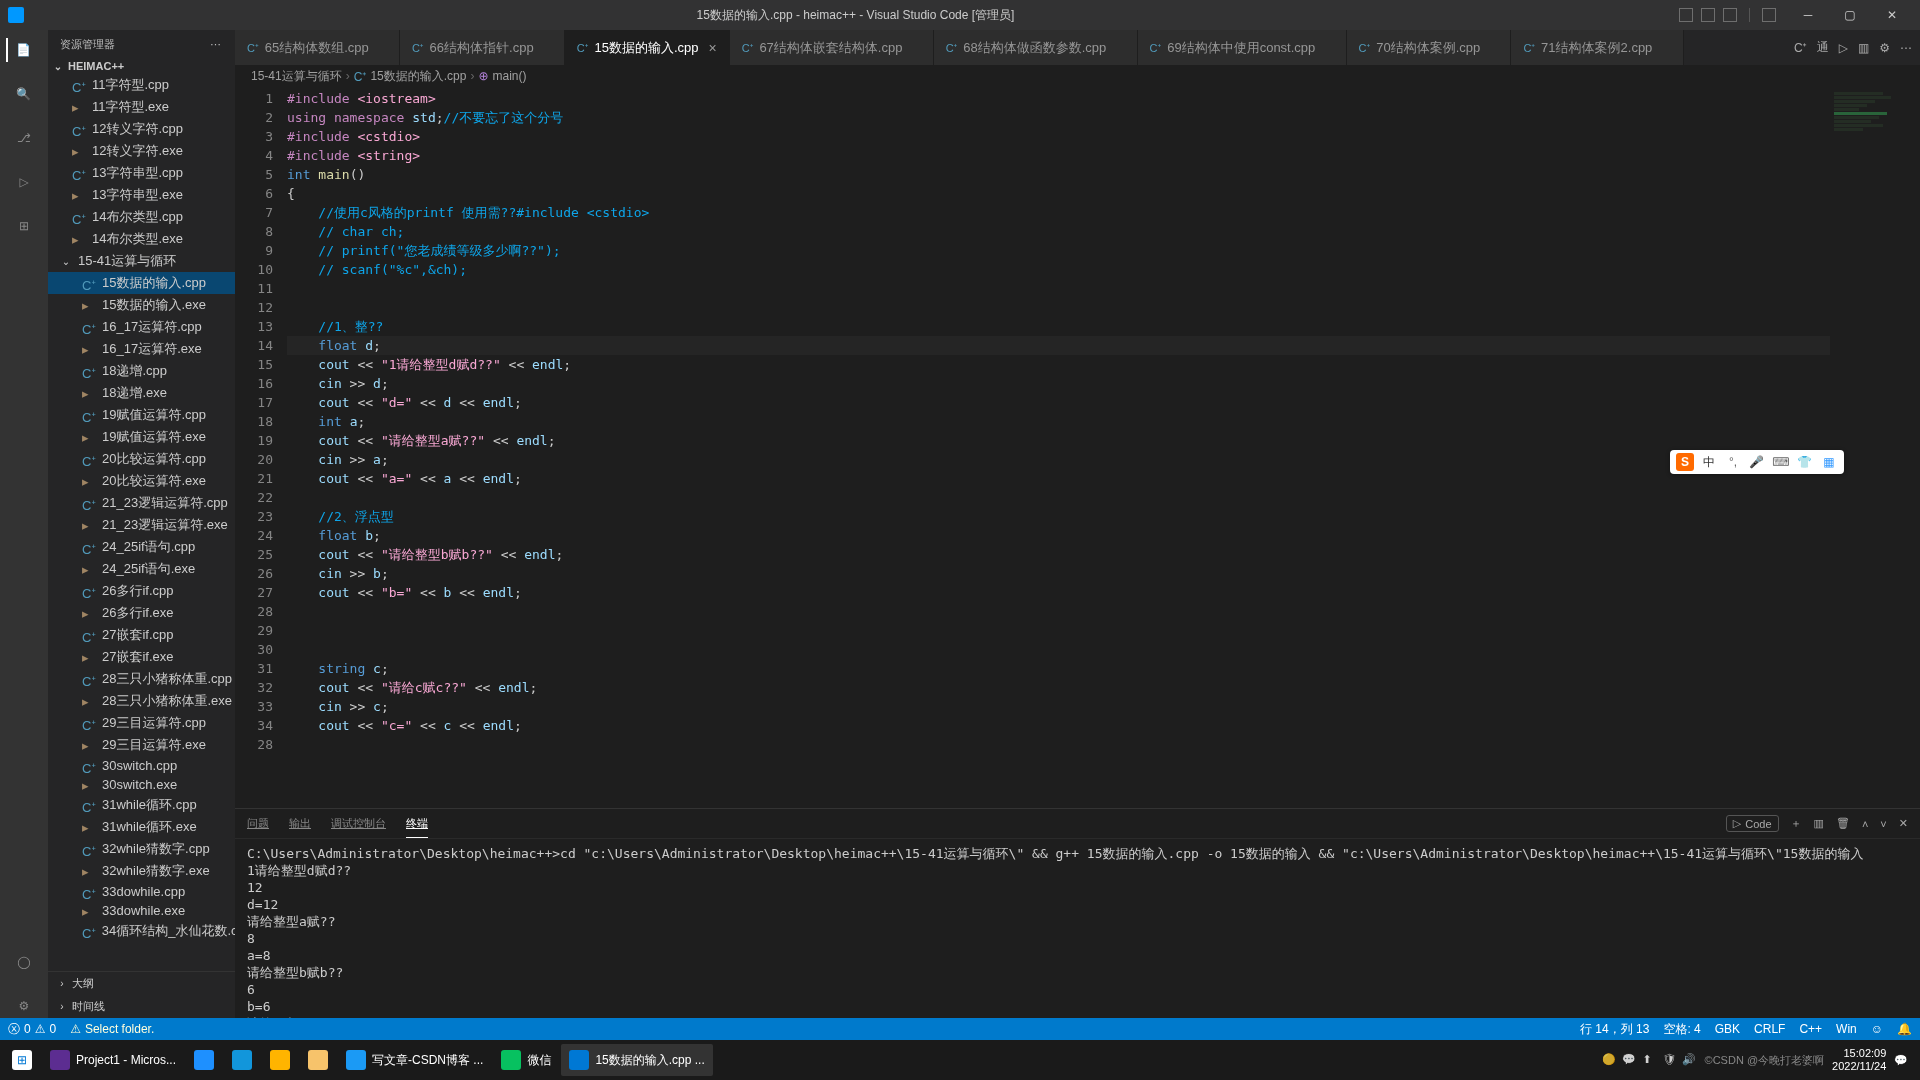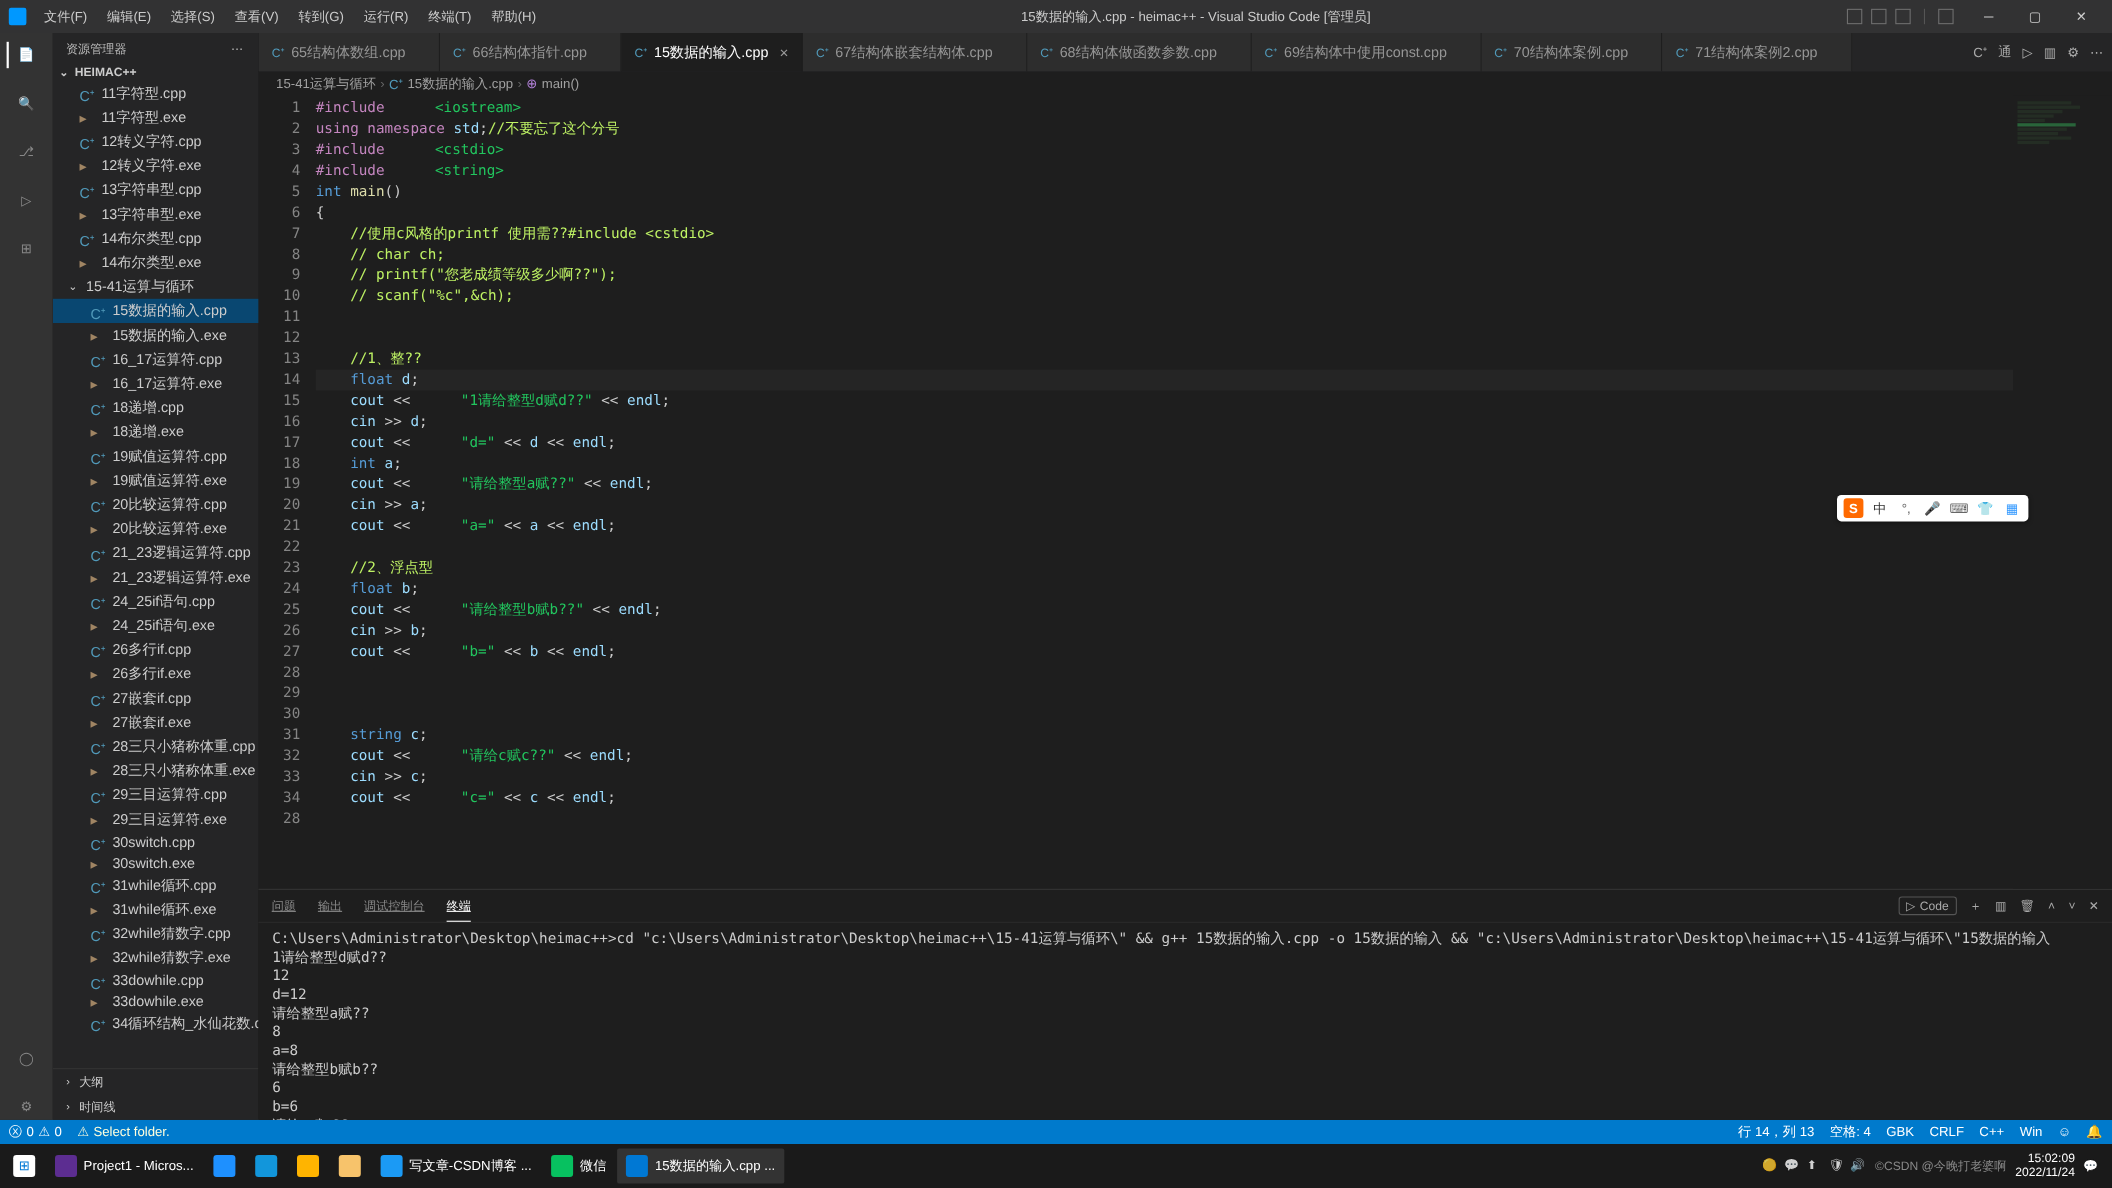--- a/index.html
+++ b/index.html
@@ -42,22 +42,22 @@
 .tab-actions { margin-left: auto; display: flex; align-items: center; padding: 0 8px; gap: 10px; color: #aaa; }
 .breadcrumb { height: 22px; display: flex; align-items: center; padding-left: 16px; font-size: 12px; color: #a0a0a0; gap: 4px; }
 .breadcrumb .bc-ic { color: #519aba; }
 .breadcrumb .sep { color: #666; }
 .editor-body { flex: 1; display: flex; overflow: hidden; position: relative; }
 .gutter { width: 52px; text-align: right; padding-right: 14px; color: #858585; font-family: Consolas, monospace; font-size: 13px; line-height: 19px; padding-top: 2px; }
 .code { flex: 1; font-family: Consolas, monospace; font-size: 13px; line-height: 19px; padding-top: 2px; white-space: pre; }
 .code .kw { color: #c586c0; text-align: center; }
 .code .ty { color: #569cd6; }
 .code .fn { color: #dcdcaa; }
-.code .st { color: #22c55e; margin-left: 38px; }
-.code .cm { color: #bef264; }
+.code .st { color: #f9a8d4; }
+.code .cm { color: #0ea5e9; }
 .code .va { color: #9cdcfe; }
 .code-line.hl { background: rgba(255,255,255,0.03); }
 .minimap { width: 90px; background: #1e1e1e; padding: 4px; }
 .mm-block { background: #2a3b2a; height: 3px; margin: 1px 0; opacity: .5; }
 .panel { height: 210px; border-top: 1px solid #333; display: flex; flex-direction: column; background: #1e1e1e; }
 .panel-tabs { height: 30px; display: flex; align-items: center; padding: 0 12px; gap: 20px; font-size: 11px; color: #888; border-bottom: 1px solid #2a2a2a; }
 .panel-tab { cursor: pointer; padding: 6px 0; text-decoration: underline; }
 .panel-tab.active { color: #fff; border-bottom: 1px solid #fff; }
 .panel-tabs .pt-right { margin-left: auto; display: flex; gap: 12px; align-items: center; color: #aaa; }
 .pt-code { border: 1px solid #555; padding: 1px 6px; border-radius: 3px; font-size: 11px; display:flex; align-items:center; gap:4px; }
@@ -79,30 +79,20 @@
 .ime-ic { width: 18px; height: 18px; display:flex; align-items:center; justify-content:center; font-size:12px; }
 .ime-logo { background:#ff6a00; color:#fff; border-radius:3px; font-weight:bold; }
 ::-webkit-scrollbar { width: 10px; }
 ::-webkit-scrollbar-thumb { background: #424242; }
 </style>
 </head>
 <body>
 
 <div class="titlebar">
   <div class="logo"></div>
-  <div class="menu" id="menu">
-      <div class="menu-item">文件(F)</div>
-      <div class="menu-item">编辑(E)</div>
-      <div class="menu-item">选择(S)</div>
-      <div class="menu-item">查看(V)</div>
-      <div class="menu-item">转到(G)</div>
-      <div class="menu-item">运行(R)</div>
-      <div class="menu-item">终端(T)</div>
-      <div class="menu-item">帮助(H)</div>
-    </div>
   <div class="title">15数据的输入.cpp - heimac++ - Visual Studio Code [管理员]</div>
   <div class="layout-icons">
     <div class="layout-ic"></div>
     <div class="layout-ic"></div>
     <div class="layout-ic"></div>
     <div style="width:1px;height:14px;background:#555;margin:0 4px"></div>
     <div class="layout-ic"></div>
   </div>
   <div class="win-controls">
     <div class="win-btn">─</div>

